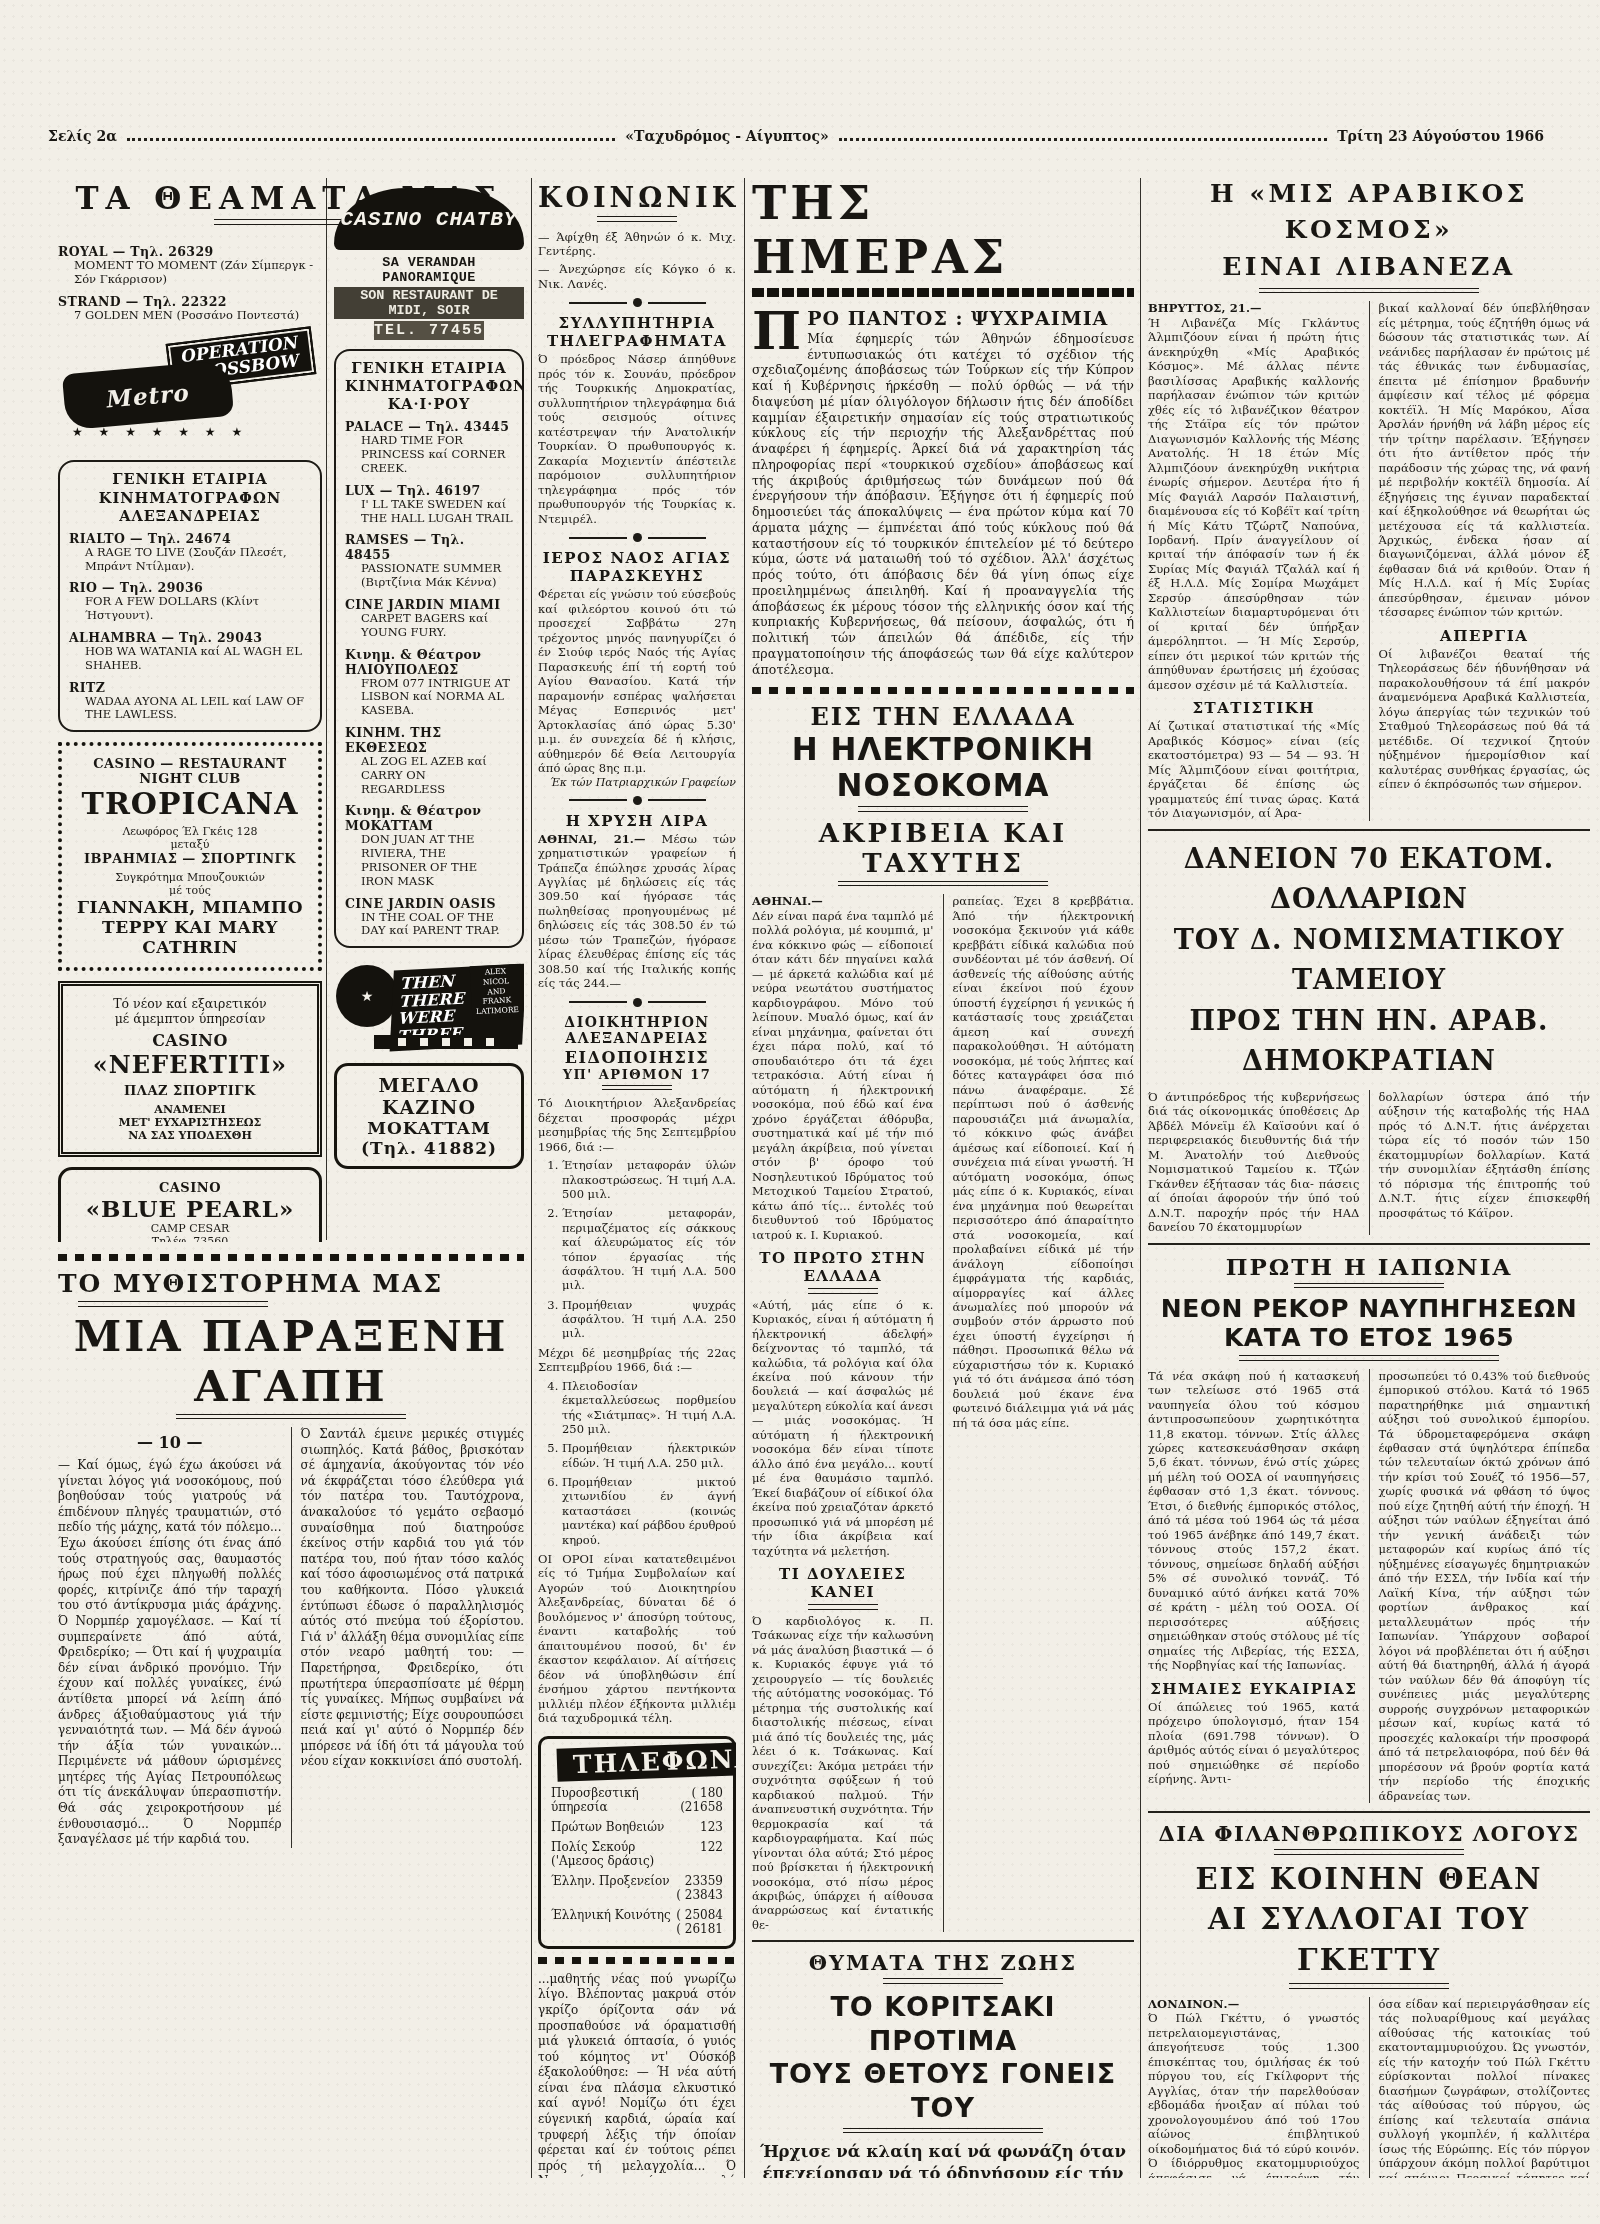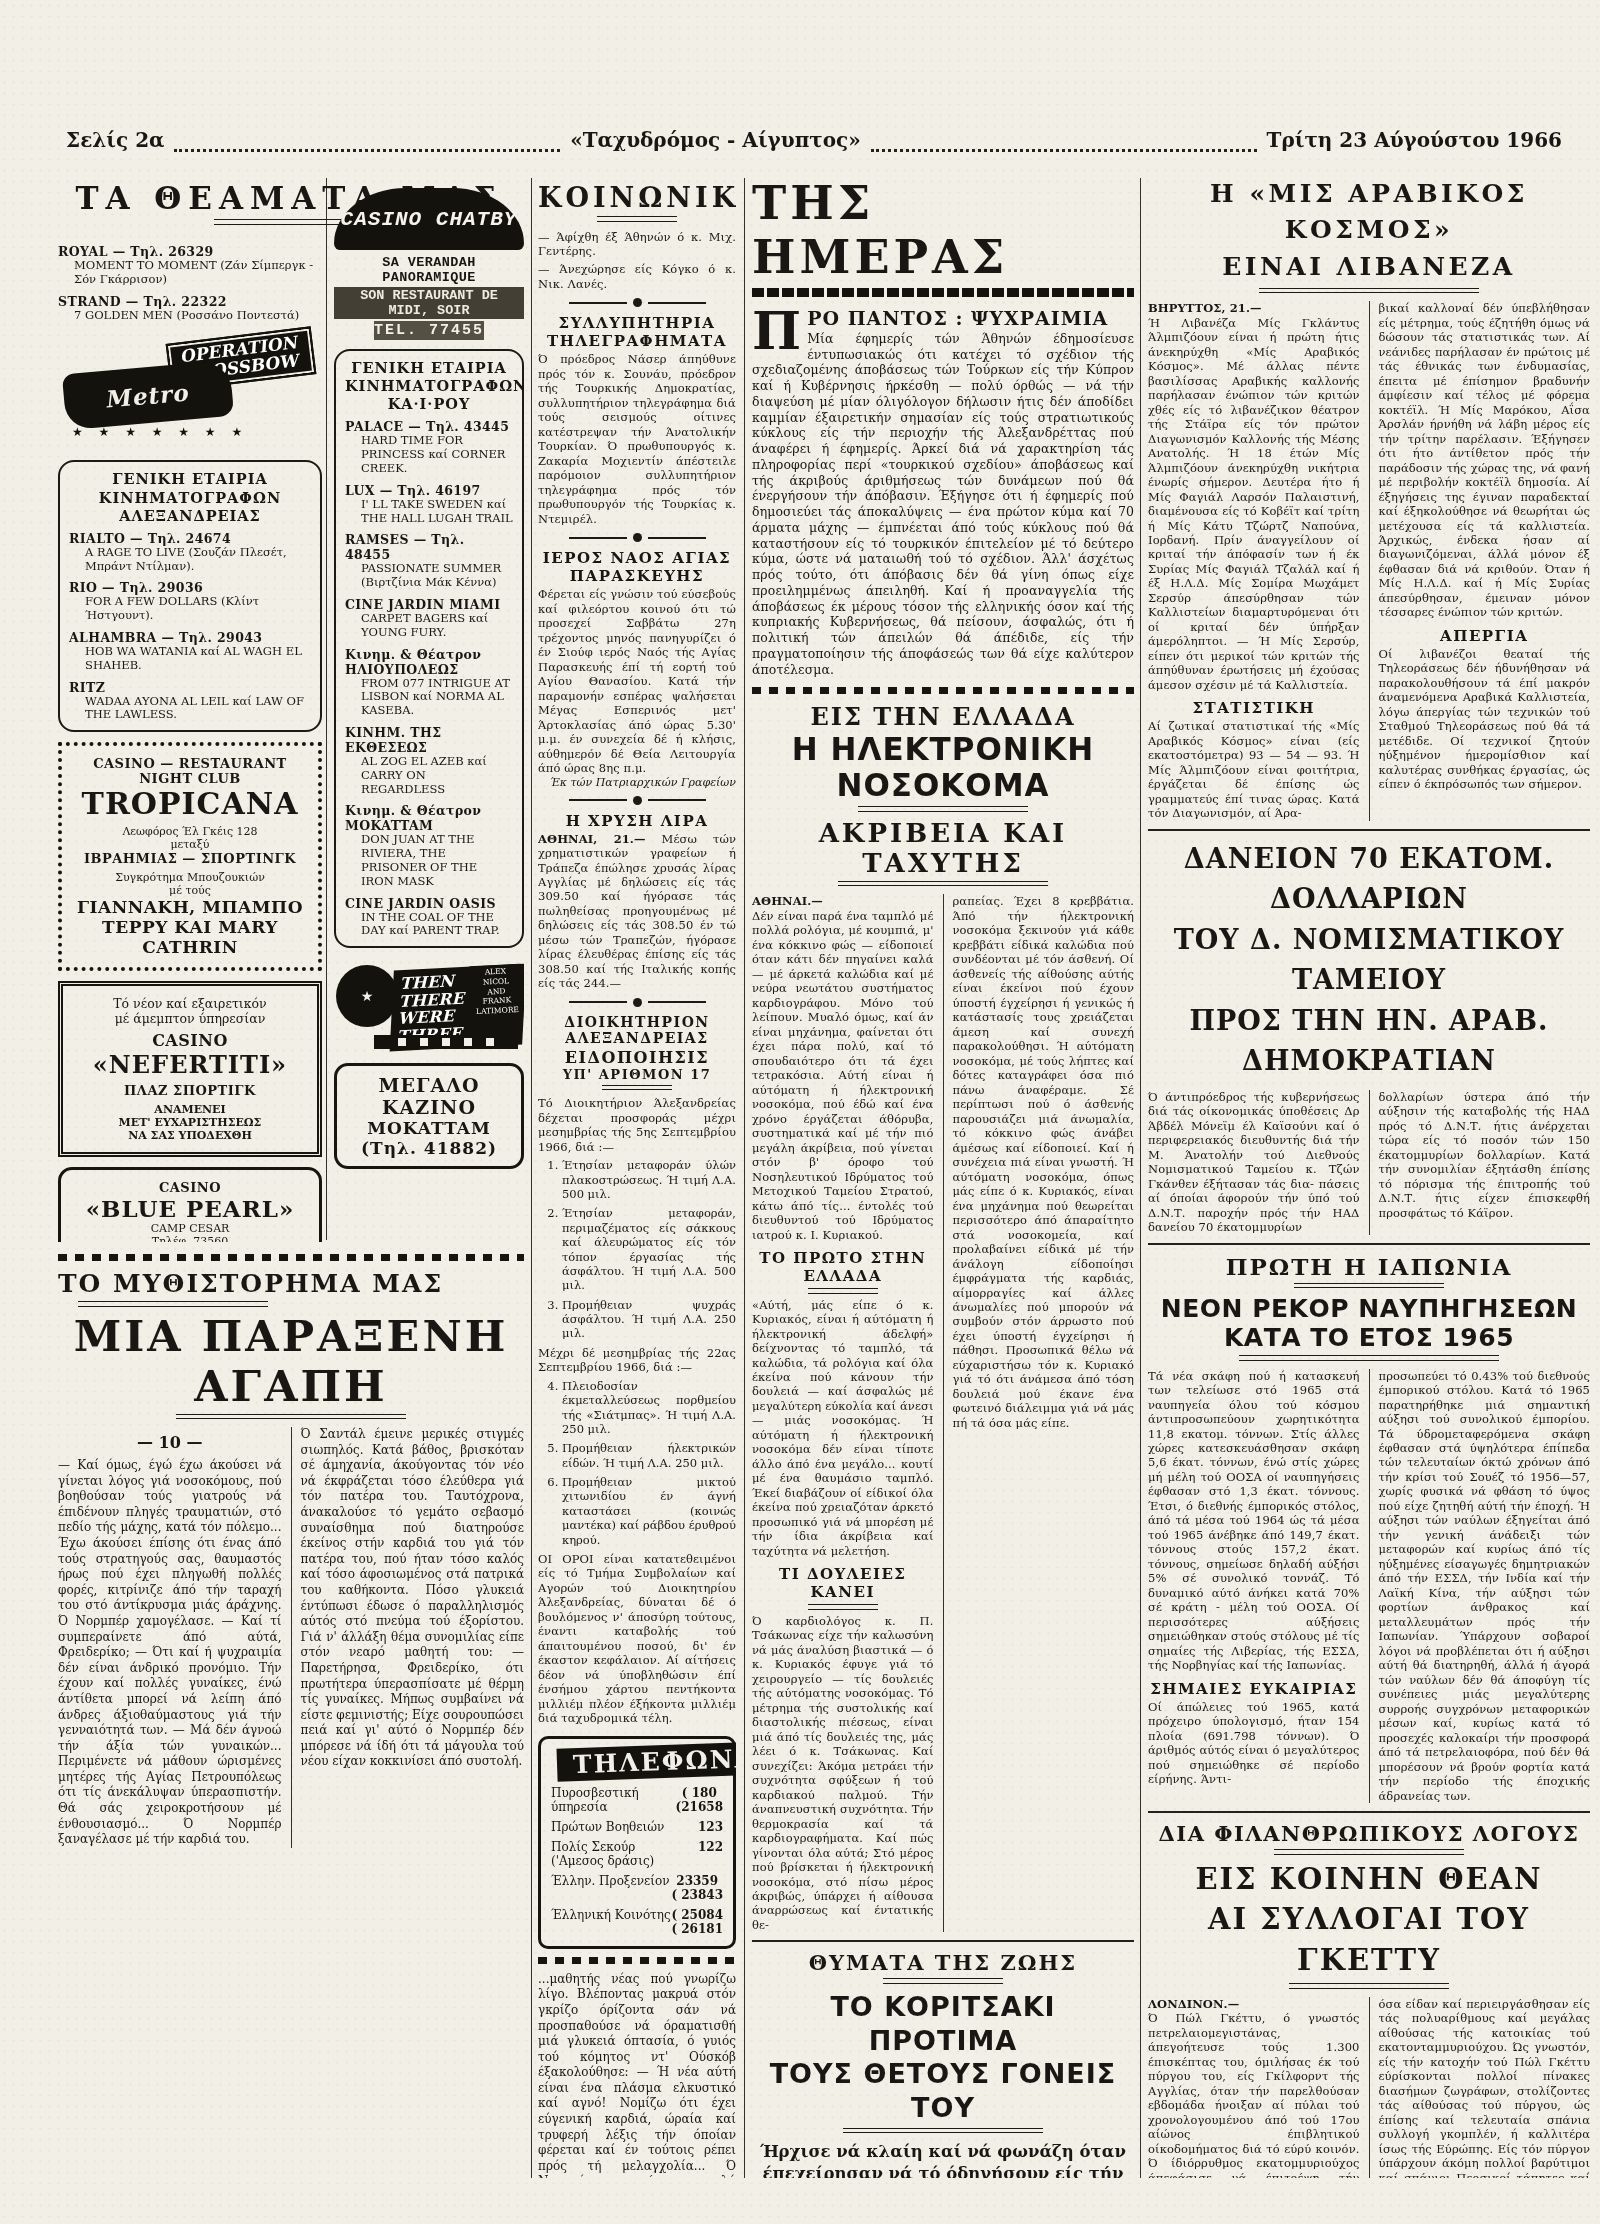--- a/index.html
+++ b/index.html
@@ -8,21 +8,21 @@
         background-image:radial-gradient(rgba(40,35,25,.045) 1px,transparent 1.2px);
         background-size:9px 11px;
         font-family:"DejaVu Serif",serif;color:#191713;overflow:hidden;}
   .b{font-size:11.5px;line-height:1.26;text-align:justify;letter-spacing:.1px;}
   .b12{font-size:12px;line-height:1.3;text-align:justify;}
   .pre{white-space:pre-line;}
   .dl{font-weight:bold;}
   .vrule{position:absolute;width:1px;background:#32302a;}
   section{position:absolute;overflow:hidden;}
   
-  #masthead{position:absolute;left:66px;top:128px;width:1496px;display:flex;align-items:flex-end;gap:10px;font-size:20px;font-weight:bold;}
+  #masthead{position:absolute;left:48px;top:128px;width:1496px;display:flex;align-items:flex-start;gap:10px;font-size:14px;font-weight:bold;}
   .leader{flex:1;border-bottom:3px dotted #24221c;height:10px;}
   
   .h-shows{font-size:31px;font-weight:bold;letter-spacing:7px;text-align:center;}
   .rule2{border-top:1.5px solid #1c1a15;border-bottom:1.5px solid #1c1a15;height:3.5px;margin:3px auto 0;}
   .kicker{font-weight:bold;text-align:center;}
   .sh{font-weight:bold;text-align:center;font-size:15px;letter-spacing:1.5px;margin:7px 0 2px;}
   .sep{display:flex;align-items:center;justify-content:center;margin:7px 0;}
   .sep i{display:block;width:58px;border-top:2px solid #1c1a15;}
   .sep s{display:block;width:9px;height:9px;background:#1c1a15;border-radius:50%;margin:0 6px;}
   .blockbar{height:7px;background:repeating-linear-gradient(90deg,#17150f 0 9px,transparent 9px 17px);margin:8px 0;}
@@ -44,21 +44,21 @@
   .dbl{border:5px double #17150f;padding:10px 6px;margin:10px 0;}
   .rnd{border:3px solid #17150f;border-radius:14px;padding:10px 6px;margin:10px 0;}
   
   .serifhead{font-weight:bold;text-align:center;}
   .drop{float:left;font-size:52px;line-height:.82;font-weight:bold;margin:3px 6px 0 0;}
   
   #phones-box{border:3px solid #17150f;border-radius:10px;padding:8px 10px 10px;margin:10px 0 8px;}
   #phones-title{display:inline-block;background:#14120d;color:#f2efe7;font-weight:bold;font-size:25px;letter-spacing:2px;padding:2px 16px;transform:rotate(-2deg);margin:-2px 0 8px 6px;}
   .phrow{display:flex;justify-content:space-between;font-size:12px;margin-bottom:6px;}
   .phrow .pn{white-space:pre-line;}
-  .phrow .pv{white-space:pre-line;text-align:center;font-weight:bold;}
+  .phrow .pv{white-space:pre-line;text-align:right;font-weight:normal;}
   
   #metro-ad{position:relative;height:122px;margin:6px 0 4px;}
   #metro-blob{position:absolute;left:6px;top:38px;width:168px;height:56px;background:#14120d;border-radius:12px 30px 14px 26px;transform:rotate(-5deg);color:#f2efe7;display:flex;align-items:center;justify-content:center;font-style:italic;font-weight:bold;font-size:23px;letter-spacing:1px;}
   #metro-banner{position:absolute;right:8px;top:6px;background:#14120d;color:#fff;transform:rotate(-7deg);padding:4px 12px;border:2px solid #14120d;box-shadow:inset 0 0 0 2px #f2efe7;font-style:italic;font-weight:bold;font-size:17px;line-height:1.05;text-align:center;}
   .starsrow{position:absolute;left:14px;top:96px;color:#14120d;font-size:12px;letter-spacing:6px;}
   
   #chatby{margin:2px 0 8px;text-align:center;font-family:Liberation Mono, monospace;}
   #chatby-arch{background:#14120d;color:#f5f2ea;border-radius:90px 90px 8px 8px/70px 70px 8px 8px;height:62px;display:flex;align-items:center;justify-content:center;font-weight:bold;font-style:italic;font-size:21px;letter-spacing:1px;}
   #chatby .l1{font-weight:bold;font-size:13.5px;margin-top:5px;letter-spacing:.4px;}
   #chatby .l2{font-weight:bold;font-size:13.5px;background:#433f35;color:#efece2;display:inline-block;padding:1px 6px;margin-top:2px;}

